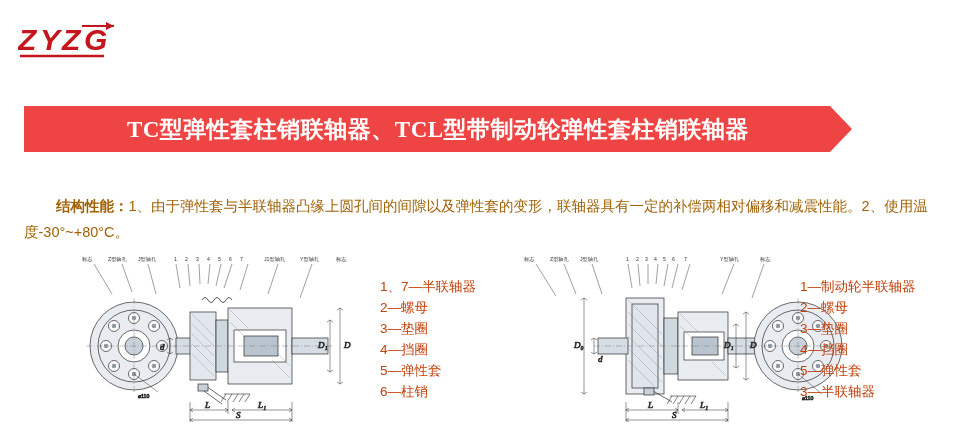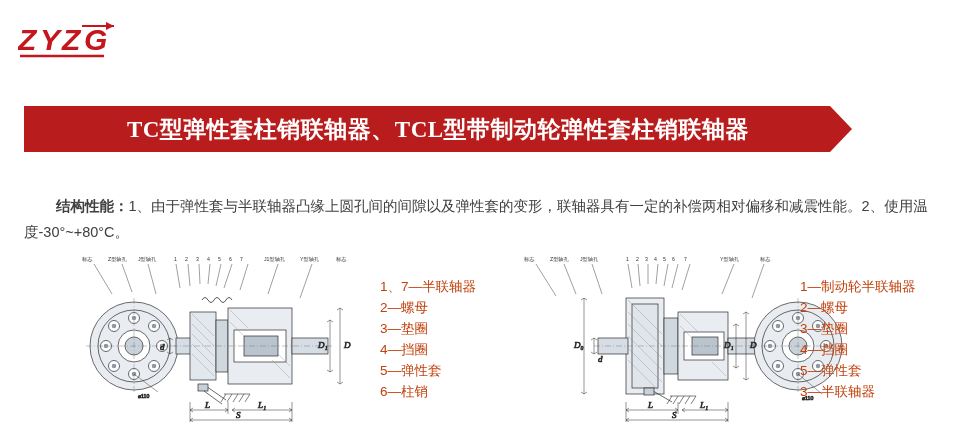--- a/index.html
+++ b/index.html
@@ -18,21 +18,21 @@
     left: 18px; top: 20px;
     width: 120px; height: 44px;
   }
   #logo svg { display:block; }
 
   
   #title-banner {
     position: absolute;
     left: 24px; top: 106px;
     width: 828px; height: 46px;
-    background: #b91c1c;
+    background: #ef4444;
     display: flex;
     align-items: center;
     justify-content: center;
     
     clip-path: polygon(0 0, calc(100% - 22px) 0, 100% 50%, calc(100% - 22px) 100%, 0 100%);
   }
   #title-banner .title-text {
     color: #ffffff;
     font-family: "Liberation Serif", serif;
     font-weight: bold;
@@ -41,21 +41,21 @@
     white-space: nowrap;
   }
 
   
   #body-text {
     position: absolute;
     left: 24px; top: 178px;
     width: 928px;
     font-size: 14.5px;
     line-height: 26px;
-    color: #404040;
+    color: #a16207;
     text-indent: 0;
   }
   #body-text .lead {
     font-weight: bold;
     margin-left: 32px;
   }
 
   
   #figures {
     position: absolute;

